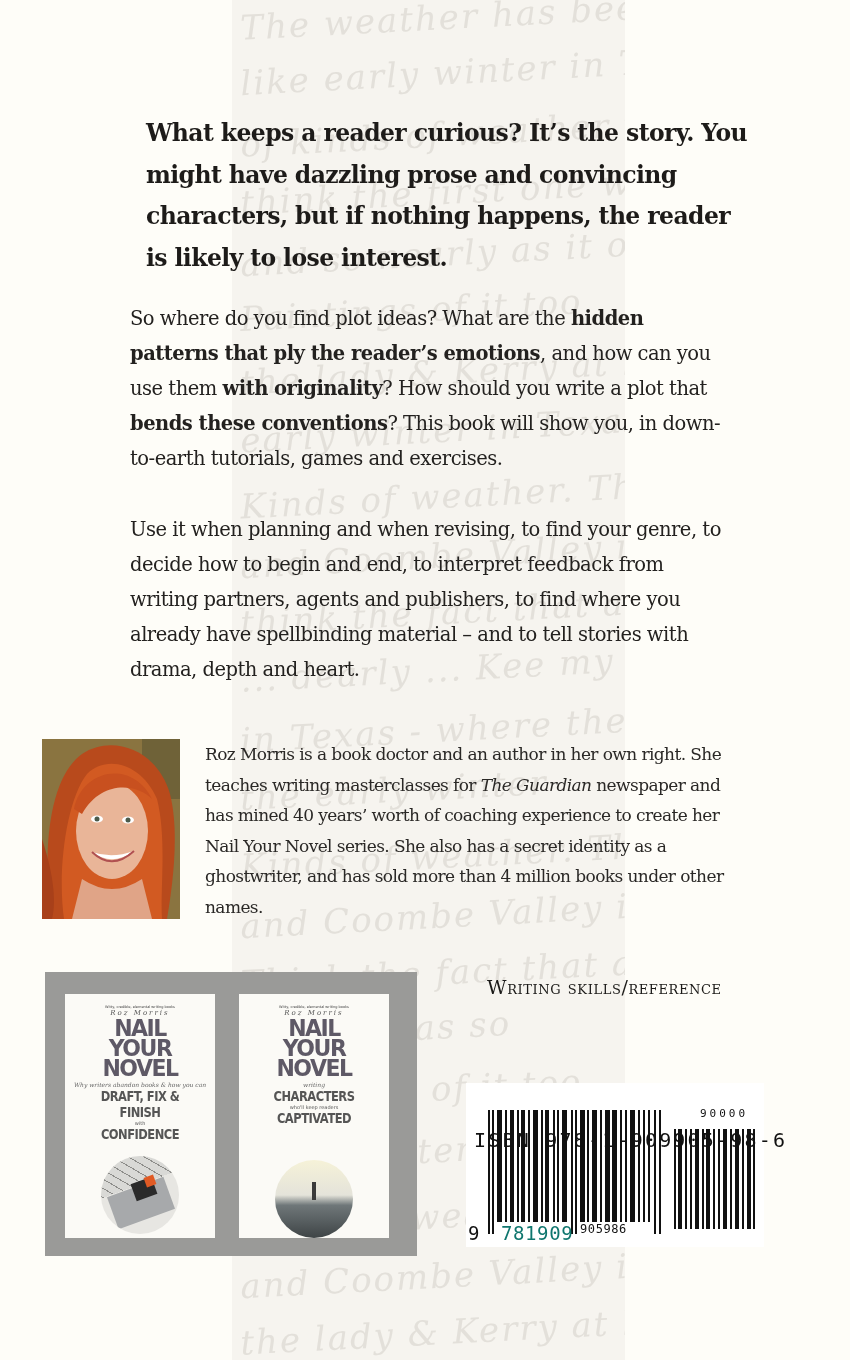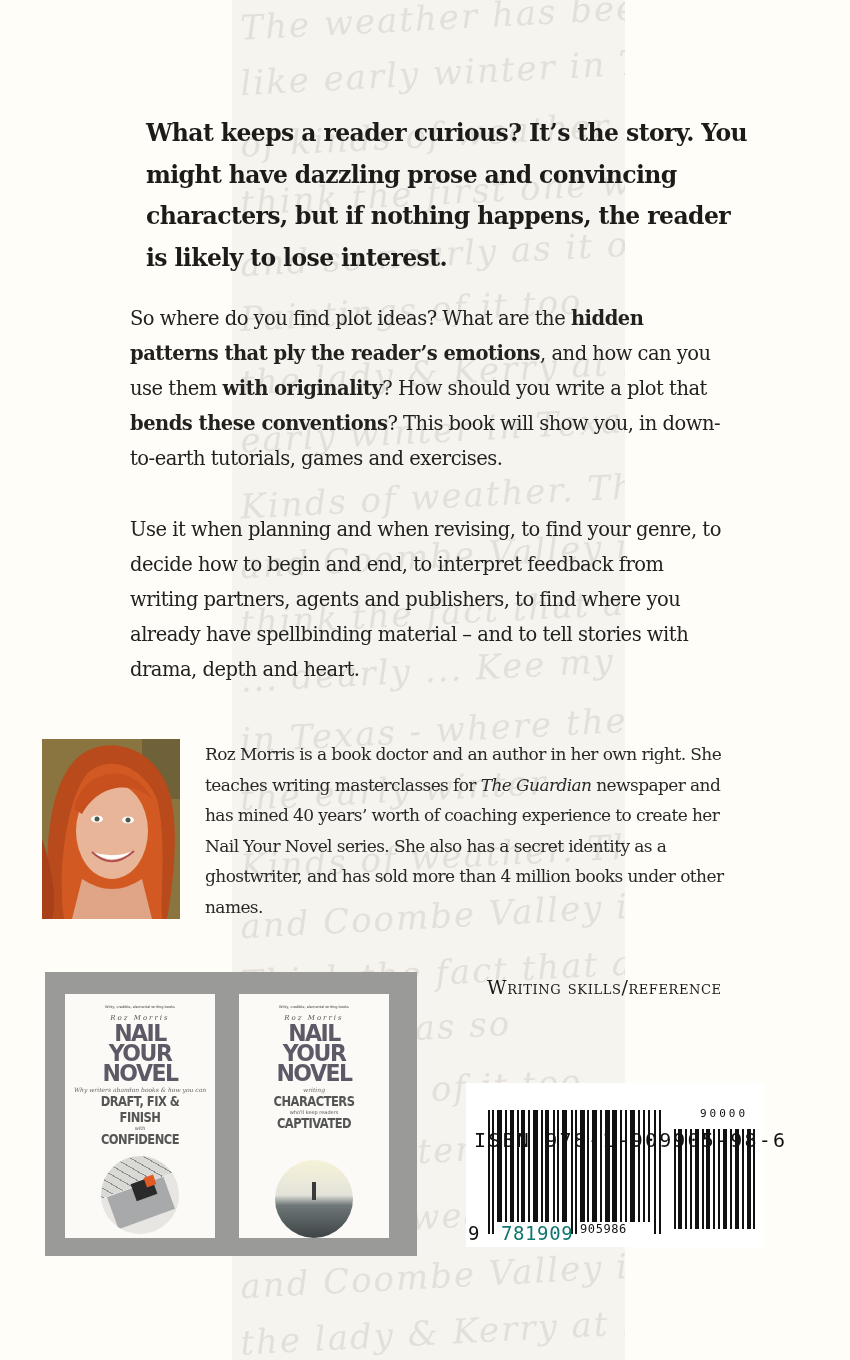--- a/index.html
+++ b/index.html
@@ -51,21 +51,21 @@
     position:absolute; left:45px; top:972px; width:372px; height:284px;
     background:#9a9a98;
   }
   .book {
     position:absolute; top:22px; width:150px; height:244px;
     background:#fbfaf6; overflow:hidden; text-align:center;
   }
   .book.b1 { left:20px; }
   .book.b2 { left:194px; }
   .book .tagline { font-family:"DejaVu Sans", sans-serif; font-size:3.5px; color:#444; margin-top:11px; }
-  .book .author { font-family:"DejaVu Serif", serif; font-style:italic; font-size:7px; letter-spacing:2px; color:#555; margin-top:5px; }
+  .book .author { font-family:"DejaVu Serif", serif; font-style:italic; font-size:7px; letter-spacing:2px; color:#555; }
   .book .nail {
     font-family:"DejaVu Sans", sans-serif; font-weight:bold; color:#5e5966;
     font-size:22px; line-height:19px; letter-spacing:-1.5px; margin-top:3px;
     transform:scaleY(1.05);
   }
   .book .sub-italic { font-family:"DejaVu Serif", serif; font-style:italic; font-size:6px; color:#666; margin-top:4px; }
   .book .sub-big {
     font-family:"DejaVu Sans", sans-serif; font-weight:bold; color:#555;
     font-size:14px; letter-spacing:-0.6px; line-height:16px;
     transform:scaleX(0.82);

